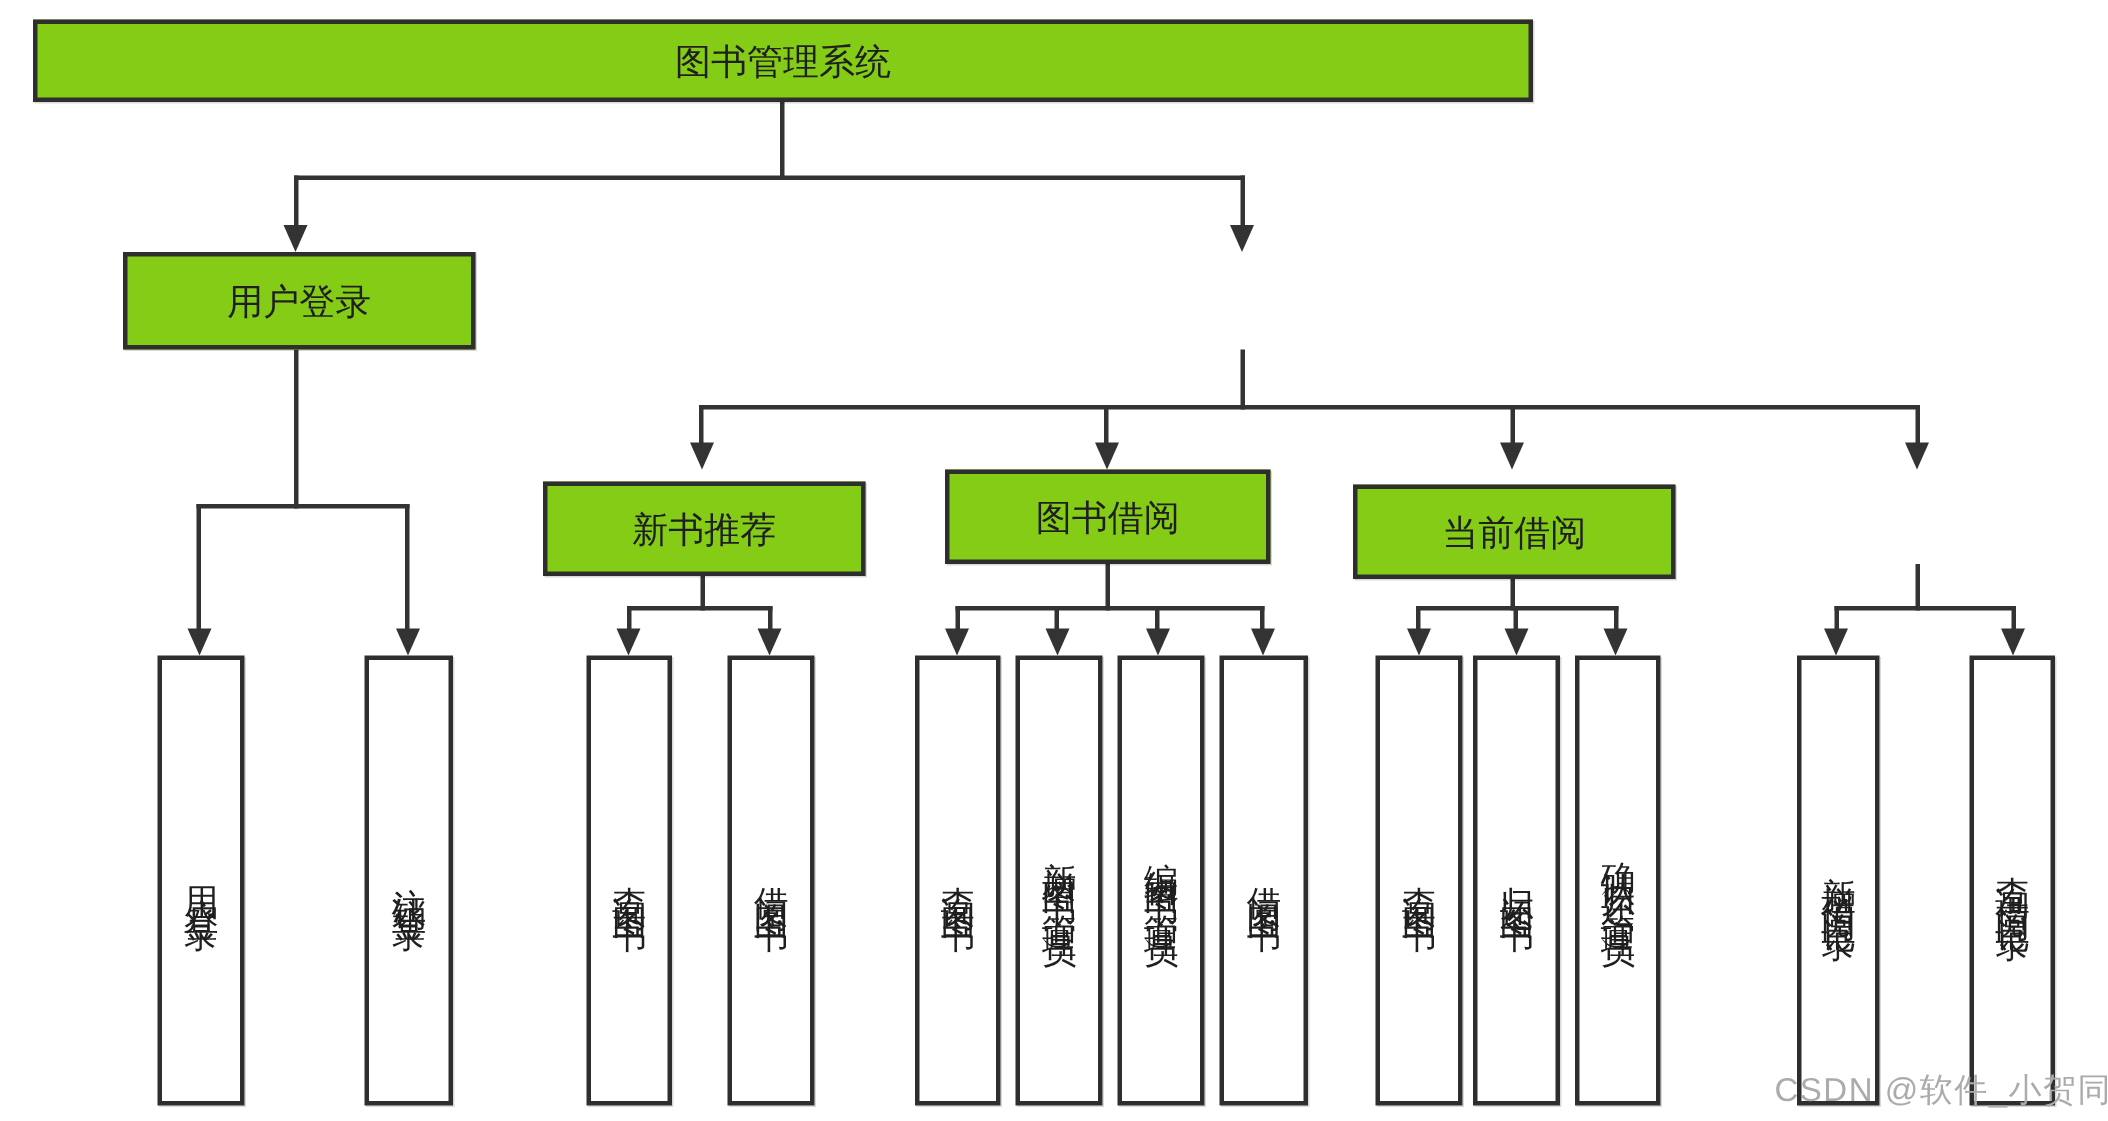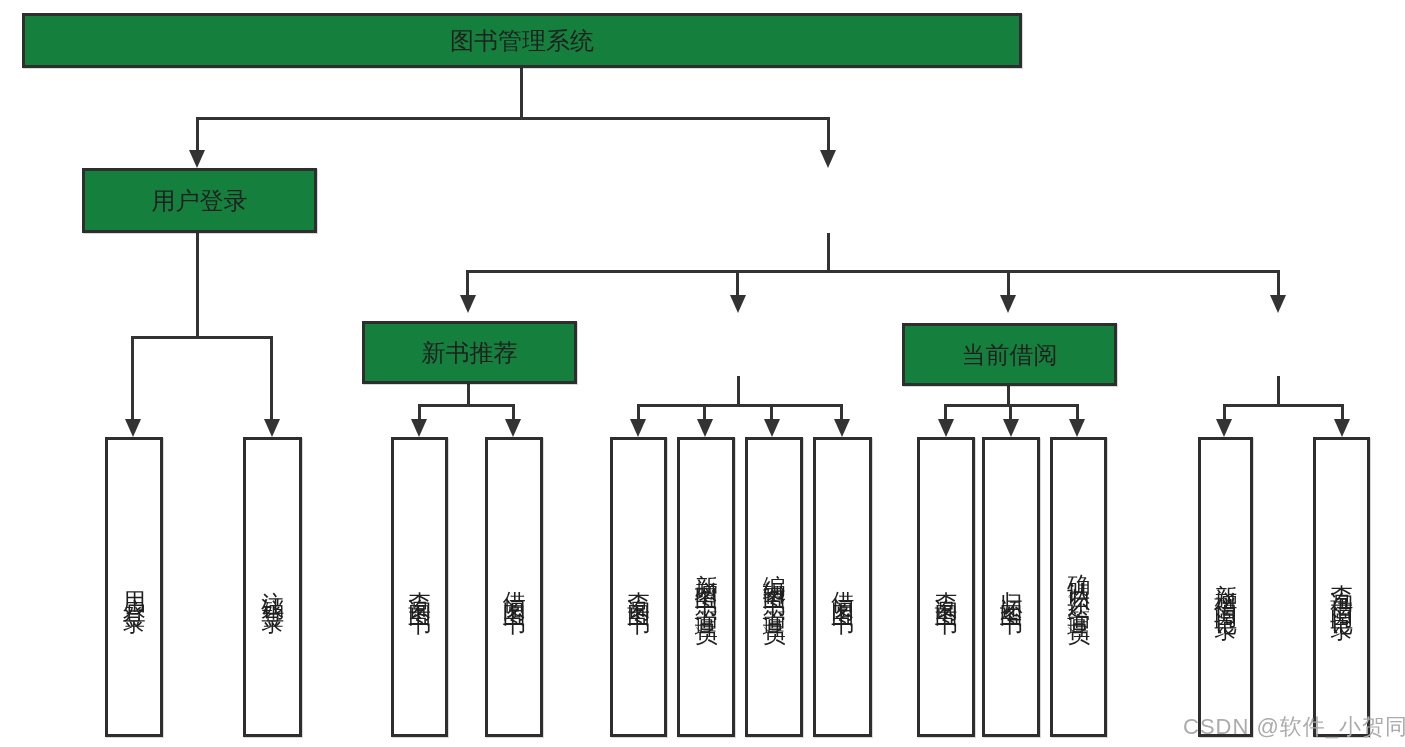--- a/index.html
+++ b/index.html
@@ -7,21 +7,21 @@
     position:relative;
     width:1405px;height:747px;
     background:#ffffff;
     overflow:hidden;
     font-family:"Liberation Sans","DejaVu Sans",sans-serif;
   }
   
   .box{
     position:absolute;
     border:3px solid #2e2e2e;
-    background:#15803d;
+    background:#84cc16;
     display:flex;align-items:center;justify-content:center;
     font-size:24px;color:#1f1f1f;
     box-sizing:border-box;
     box-shadow:1px 1px 0 rgba(0,0,0,0.15);
   }
   
   .vbox{
     position:absolute;
     top:437px;height:300px;
     border:3px solid #2e2e2e;
@@ -124,20 +124,23 @@
     <span>图书管理系统</span>
   </div>
 
   <div class="box" style="left:82px;top:168px;width:235px;height:65px">
     <span>用户登录</span>
   </div>
 
   <div class="box" style="left:362px;top:321px;width:215px;height:63px">
     <span>新书推荐</span>
   </div>
+  <div class="box" style="left:630px;top:313px;width:217px;height:63px">
+    <span>图书借阅</span>
+  </div>
   <div class="box" style="left:902px;top:323px;width:215px;height:63px">
     <span>当前借阅</span>
   </div>
 
   <div class="vbox" style="left:105px;width:58px">
     <span class="vtext">用户登录</span>
   </div>
   <div class="vbox" style="left:243px;width:59px">
     <span class="vtext">注销登录</span>
   </div>

